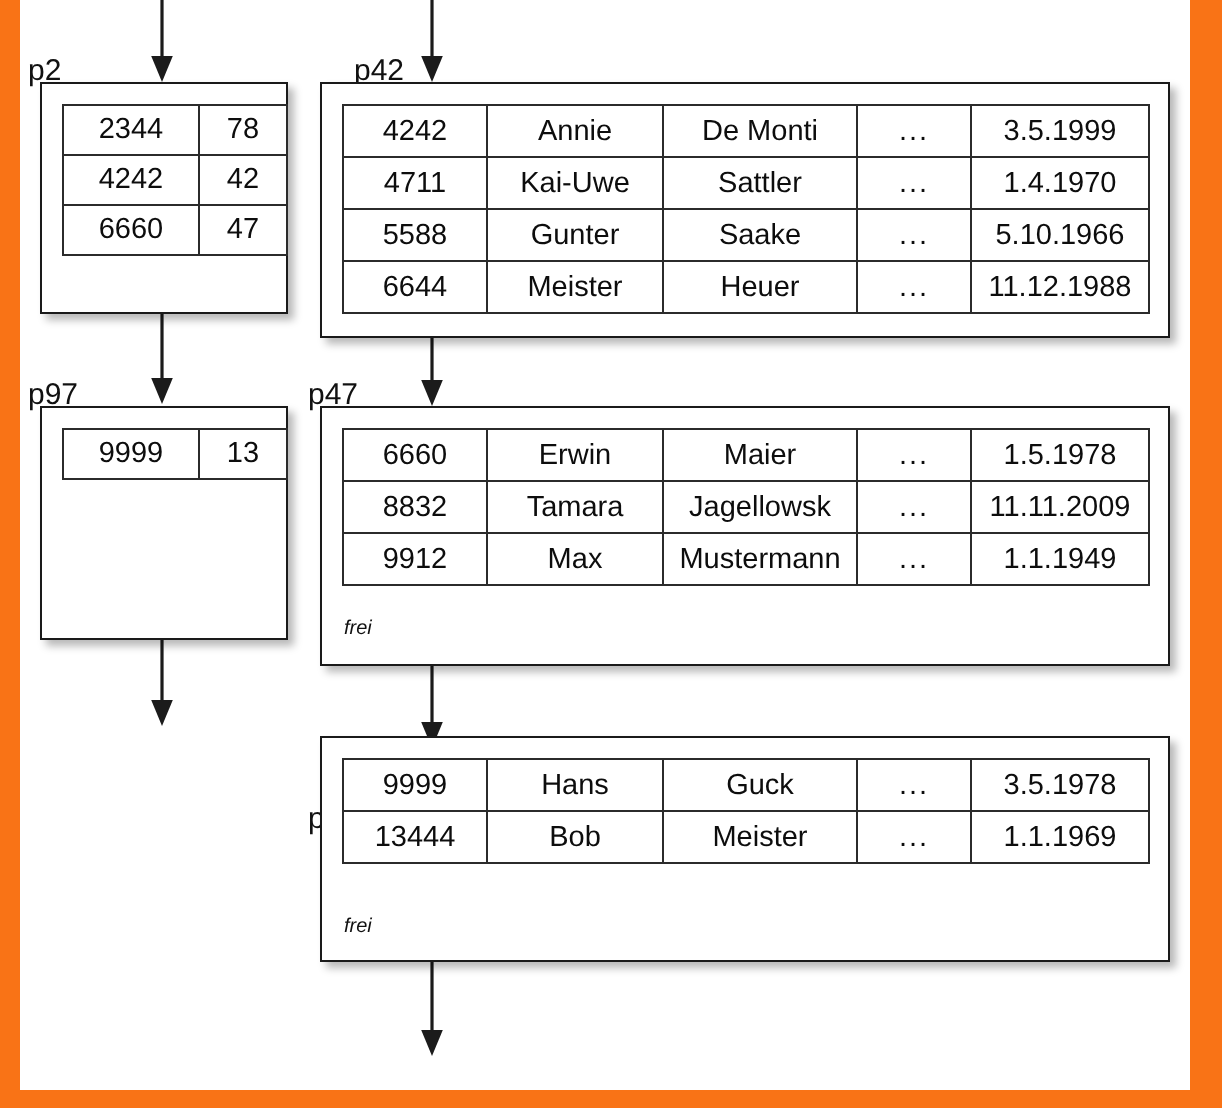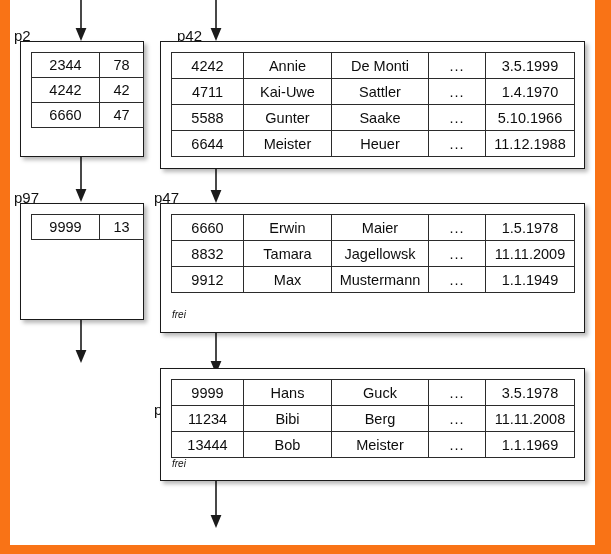--- a/index.html
+++ b/index.html
@@ -266,27 +266,20 @@
     </colgroup>
     <tbody>
       <tr>
         <td>9999</td>
         <td>Hans</td>
         <td>Guck</td>
         <td class="dots">...</td>
         <td>3.5.1978</td>
       </tr>
       <tr>
-        <td>11234</td>
-        <td>Bibi</td>
-        <td>Berg</td>
-        <td class="dots">...</td>
-        <td>11.11.2008</td>
-      </tr>
-      <tr>
         <td>13444</td>
         <td>Bob</td>
         <td>Meister</td>
         <td class="dots">...</td>
         <td>1.1.1969</td>
       </tr>
     </tbody>
   </table>
   <div class="frei" style="left:172px; top:459px;">frei</div>
 </div>

